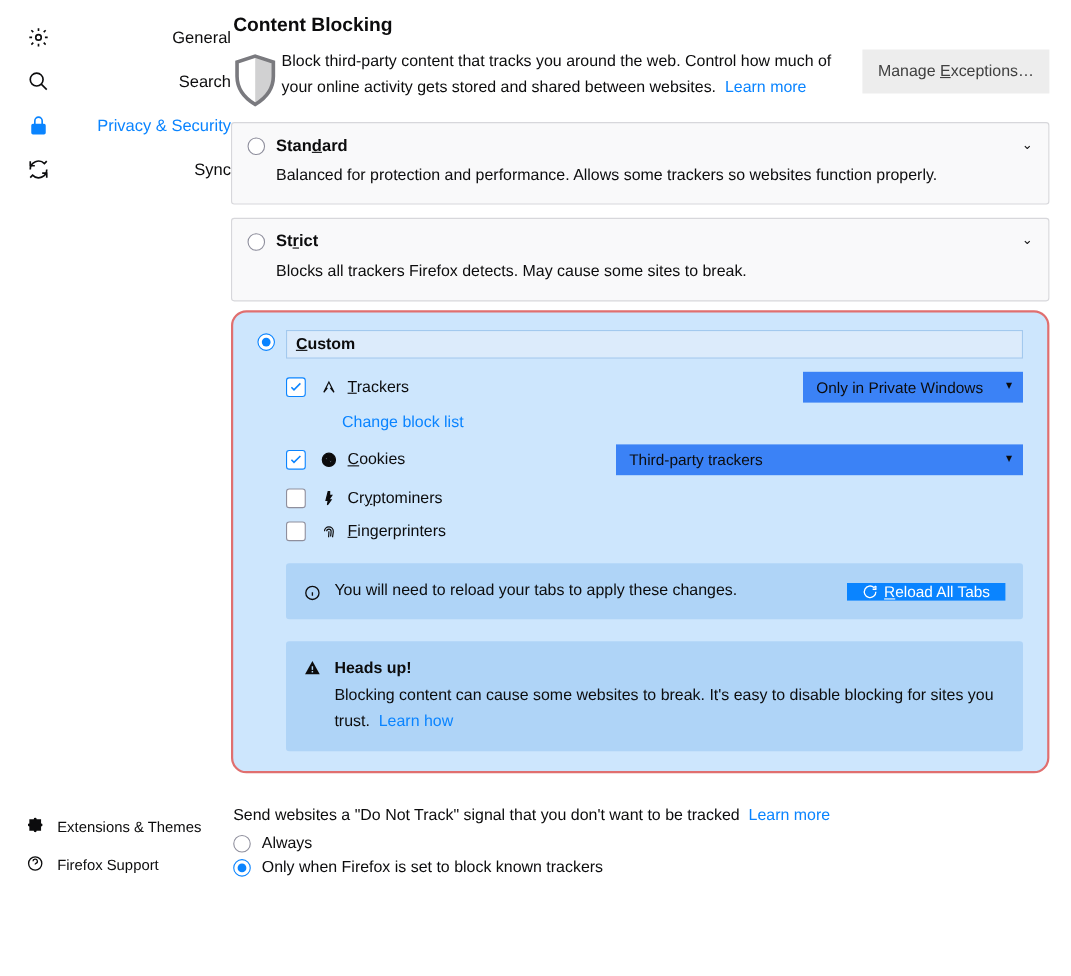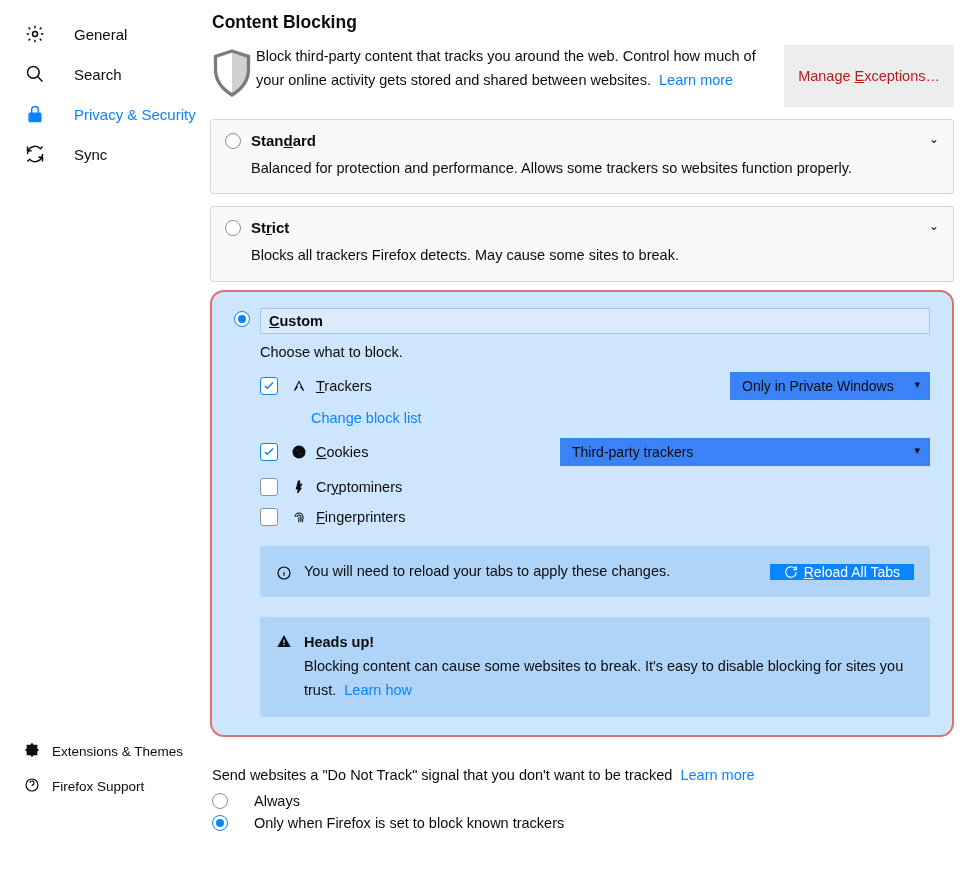--- a/index.html
+++ b/index.html
@@ -1,36 +1,36 @@
 <!DOCTYPE html>
 <html><head>
 <meta charset="utf-8">
 <style>
   * { box-sizing: border-box; margin: 0; padding: 0; }
   body { font-family: -apple-system, BlinkMacSystemFont, "Segoe UI", Arial, sans-serif; font-size: 14.5px; color: #0c0c0d; background: #fff; width: 974px; }
   .page { display: flex; }
   .sidebar { width: 210px; flex: none; padding-top: 14px; }
   .side-list { list-style: none; }
-  .side-item { display: flex; align-items: center; gap: 28px; padding: 6px 0 6px 24px; height: 40px; cursor: pointer; }
+  .side-item { display: flex; align-items: center; gap: 12px; padding: 6px 0 6px 24px; height: 40px; cursor: pointer; justify-content: space-between; }
   .side-item .icon { width: 22px; height: 22px; display: inline-flex; align-items: center; justify-content: center; }
   .side-item svg { width: 20px; height: 20px; fill: none; stroke: #0c0c0d; stroke-width: 1.8; }
   .side-item.active { color: #0a84ff; }
   .side-item.active svg { stroke: #0a84ff; fill: #0a84ff; }
   .side-label { font-size: 15px; }
   .lower-side { list-style: none; margin-top: 560px; padding-left: 24px; }
   .lower-side li { display: flex; align-items: center; gap: 12px; padding: 8px 0; font-size: 13.5px; cursor: pointer; }
   .lower-side svg { width: 16px; height: 16px; stroke: #0c0c0d; fill: none; stroke-width: 1.8; }
 
   .main { flex: 1; padding: 12px 20px 0 0; }
   .section-title { font-size: 17.5px; font-weight: 600; margin-bottom: 12px; margin-left: 2px; }
   .intro { display: flex; gap: 2px; align-items: flex-start; }
   .shield-icon { width: 44px; height: 52px; flex: none; margin-top: 2px; }
   .intro-text { flex: 1; line-height: 1.65; color: #0c0c0d; font-size: 14.5px; padding-right: 8px; }
   .link { color: #0a84ff; cursor: pointer; }
-  .manage-btn { background: #ededed; border: none; padding: 23px 14px; font-size: 14.5px; cursor: pointer; color: #b91c1c; text-align: center; }
+  .manage-btn { background: #ededed; border: none; padding: 12px 14px; font-size: 14.5px; cursor: pointer; color: #404040; text-align: center; }
   .manage-btn .u { text-decoration: underline; }
 
   .option-box { border: 1px solid #d7d7db; border-radius: 3px; background: #f9f9fa; margin-top: 12px; padding: 12px 14px 14px 14px; position: relative; }
   .option-row { display: flex; align-items: center; gap: 10px; }
   .radio { width: 16px; height: 16px; border: 1.5px solid #8f8f9d; border-radius: 50%; background: #fff; flex: none; display: inline-flex; align-items: center; justify-content: center; }
   .radio.selected { border-color: #0a84ff; }
   .radio.selected::after { content: ""; width: 8px; height: 8px; background: #0a84ff; border-radius: 50%; }
   .option-title { font-weight: 600; font-size: 15px; }
   .option-desc { margin-left: 26px; margin-top: 8px; line-height: 1.55; }
   .chevron { position: absolute; right: 14px; top: 12px; font-size: 12px; }
@@ -58,21 +58,21 @@
   .notice-text { flex: 1; line-height: 1.6; }
   .reload-btn { background: #0a84ff; color: #fff; border: none; padding: 0 14px; font-size: 14px; cursor: pointer; display: inline-flex; align-items: center; gap: 6px; flex: none; }
   .reload-btn svg { stroke: #fff; stroke-width: 2; width: 14px; height: 14px; fill: none; }
   .notice.heads { display: block; }
   .heads-title { font-weight: 600; }
   .heads-row { display: flex; align-items: flex-start; gap: 12px; }
   .heads-body { line-height: 1.65; }
 
   .dnt-section { margin-top: 30px; margin-left: 2px; }
   .dnt-text { margin-bottom: 10px; }
-  .dnt-option { display:flex; align-items:center; gap:26px; margin-top: 6px; }
+  .dnt-option { display:flex; align-items:center; gap:10px; margin-top: 6px; }
 
   .u { text-decoration: underline; }
 </style>
 </head>
 <body>
 
 <div class="page">
   <nav class="sidebar">
     <ul class="side-list">
       <li class="side-item">
@@ -171,21 +171,20 @@
       <div class="option-desc">Blocks all trackers Firefox detects. May cause some sites to break.</div>
     </div>
 
     <div class="custom-box">
       <div class="custom-head-wrap">
         <span class="radio selected custom-radio"></span>
         <div class="custom-title-box">
           <span class="custom-title"><span class="u">C</span><span>ustom</span></span>
         </div>
       </div>
-      <div class="custom-desc">Choose what to block.</div>
 
       <div class="ctrl-row">
         <span class="checkbox checked">
           <svg viewBox="0 0 24 24" width="14" height="14" fill="none">
               <path d="M5 12l4 4 10-10"></path>
             </svg>
         </span>
         <span class="mini-icon">
           <svg viewBox="0 0 24 24" width="16" height="16" fill="none">
               <path d="M5 19l7-14 7 14M5 19l5-6M19 19l-5-6"></path>

